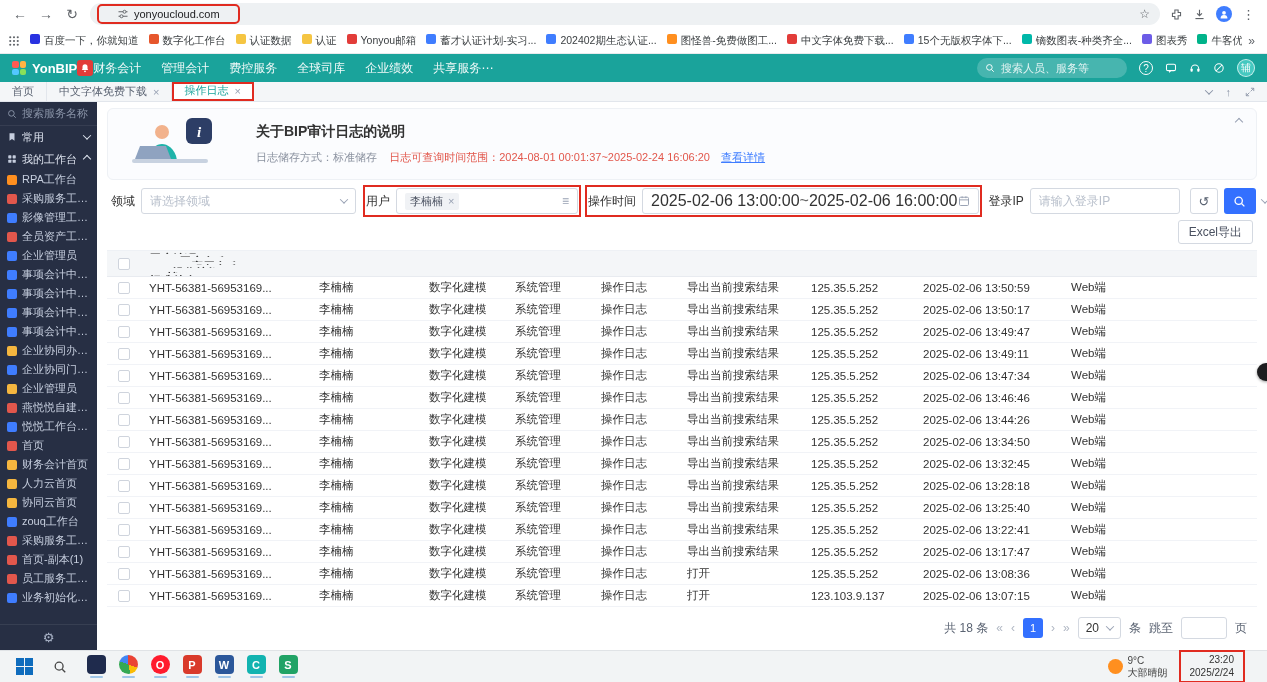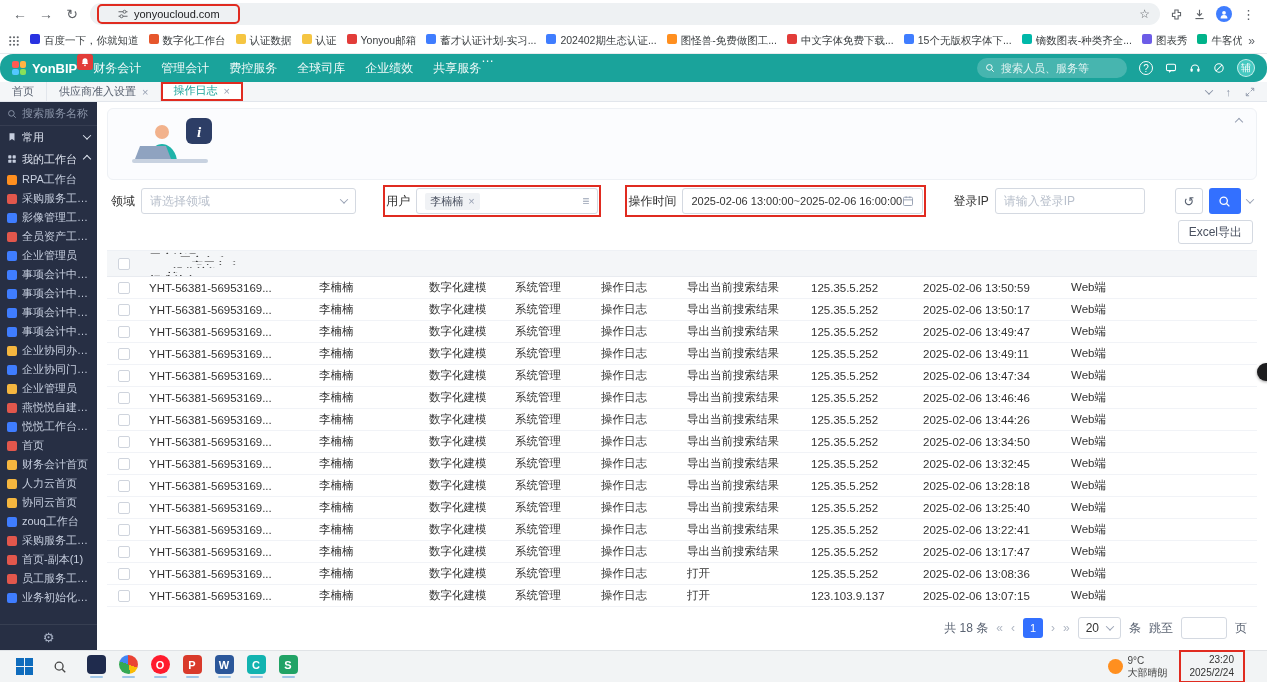--- a/index.html
+++ b/index.html
@@ -21,21 +21,21 @@
 
   
   .bm-bar { height:26px; display:flex; align-items:center; gap:2px; padding:0 8px; background:#fff; border-bottom:1px solid #e8eaed; overflow:hidden; flex:none; }
   .apps-grid { color:#5f6368; margin-right:4px; flex:none; display:flex; }
   .bm-list { display:flex; align-items:center; gap:2px; overflow:hidden; flex:1; min-width:0; }
   .bm { display:flex; gap:4px; padding:2px 4px; border-radius:4px; white-space:nowrap; font-size:10.5px; color:#3c4043; flex:none; }
   .bm .fav { width:10px; height:10px; border-radius:2px; background:#ccc; flex:none; }
   .bm-more { color:#5f6368; font-size:12px; margin-left:auto; padding:0 4px; flex:none; }
 
   
-  .app-header { height:28px; background:#1aa39b; display:flex; padding:0 12px; color:#fff; flex:none;border-radius:13px; }
+  .app-header { height:28px; background:#1aa39b; display:flex; align-items:center; padding:0 12px; color:#fff; flex:none; }
   .logo { display:flex; align-items:center; gap:6px; font-weight:bold; font-size:13px; flex:none; }
   .logo-grid { width:14px; height:14px; display:grid; grid-template-columns:1fr 1fr; grid-template-rows:1fr 1fr; gap:1px; }
   .logo-grid i { background:#fff; border-radius:2px; }
   .logo-grid i:nth-child(1){ background:#ff5a52; } .logo-grid i:nth-child(2){ background:#ffb443; }
   .logo-grid i:nth-child(3){ background:#53c7ff; } .logo-grid i:nth-child(4){ background:#8ae05a; }
   .bell { width:16px; height:16px; background:#e23c39; border-radius:3px; display:flex; align-items:center; justify-content:center; flex:none; }
   .menus { display:flex; align-items:center; gap:20px; }
   .menu { font-size:12px; color:rgba(255,255,255,.95); white-space:nowrap; }
   .h-right { margin-left:auto; display:flex; align-items:center; gap:12px; }
   .h-search { width:150px; height:20px; border-radius:10px; background:rgba(255,255,255,.2); display:flex; align-items:center; gap:6px; padding:0 8px; color:rgba(255,255,255,.85); font-size:11px; }
@@ -79,21 +79,21 @@
   .filters { display:flex; align-items:center; justify-content:space-between; gap:10px; padding:2px 4px 0; flex:none; }
   .f-group { display:flex; align-items:center; gap:6px; white-space:nowrap; }
   .f-label { color:#333; font-size:12px; }
   .ctl { background:#fff; border:1px solid #d4d9e1; border-radius:3px; height:26px; display:flex; align-items:center; padding:0 8px; gap:6px; }
   .ph { color:#b9c0cc; font-size:12px; }
   .f-domain-select { width:215px; justify-content:space-between; }
   .f-user-box { width:182px; }
   .tag { background:#f0f2f5; border-radius:2px; padding:1px 5px; font-size:11px; color:#4a5160; display:flex; align-items:center; gap:5px; }
   .tag-x { color:#98a1b3; }
   .listic { margin-left:auto; color:#98a1b3; font-size:12px; }
-  .f-time-box { font-size:11px; color:#333; gap:0; }
+  .f-time-box { font-size:16px; color:#333; gap:0; }
   .tsep { color:#666; }
   .ip-input { width:150px; height:26px; border:1px solid #d4d9e1; border-radius:3px; padding:0 8px; font-size:12px; color:#333; outline:none; font-family:inherit; }
   .ip-input::placeholder { color:#b9c0cc; }
   .f-actions { display:flex; align-items:center; gap:6px; }
   .btn-ic { width:28px; height:26px; background:#fff; border:1px solid #d4d9e1; border-radius:3px; color:#5a6372; font-size:13px; display:flex; align-items:center; justify-content:center; }
   .btn-search { width:32px; height:26px; background:#3370ff; border:none; border-radius:3px; display:flex; align-items:center; justify-content:center; }
 
   .excel-row { display:flex; justify-content:flex-end; padding-right:4px; flex:none; }
   .excel-btn { height:24px; background:#fff; border:1px solid #d4d9e1; border-radius:3px; padding:0 10px; font-size:12px; color:#4a5160; font-family:inherit; }
 
@@ -312,21 +312,21 @@
       </span>
       <span class="assist">辅</span>
     </div>
   </div>
 
   <div class="tab-bar">
     <div class="tab">
       <span>首页</span>
     </div>
     <div class="tab">
-      <span>供应商准入设置</span>
+      <span>中文字体免费下载</span>
       <span class="x">×</span>
     </div>
     <div class="tab active annotated">
       <span>操作日志</span>
       <span class="x">×</span>
     </div>
     <div class="tb-right">
       <span class="chev"></span>
       <span>↑</span>
       <span>
@@ -470,20 +470,29 @@
 
       <div class="banner">
         <svg width="110" height="56" viewBox="0 0 110 56">
           <rect x="62" y="2" width="26" height="26" rx="6" fill="#2d3e66"></rect>
           <text x="75" y="21" fill="#ffffff" font-size="15" font-weight="bold" font-style="italic" text-anchor="middle" font-family="Liberation Serif, serif">i</text>
           <circle cx="38" cy="16" r="7" fill="#f2b28c"></circle>
           <path d="M23 44c2-12 10-16 15-16s13 4 15 16z" fill="#1fb3a9"></path>
           <path d="M16 30h26l5 13H11z" fill="#8fa3c0"></path>
           <rect x="8" y="43" width="76" height="4" rx="2" fill="#c8d2e0"></rect>
         </svg>
+        <div>
+          <div class="banner-title">关于BIP审计日志的说明</div>
+          <div class="banner-meta">
+            <span>日志储存方式：</span><span>标准储存</span>
+            <span>&nbsp;&nbsp;</span>
+            <span class="hot">日志可查询时间范围：</span><span class="hot">2024-08-01 00:01:37~2025-02-24 16:06:20</span>
+            <span class="banner-link">查看详情</span>
+          </div>
+        </div>
         <span class="banner-collapse chev up"></span>
       </div>
 
       <div class="filters">
         <div class="f-group">
           <span class="f-label">领域</span>
           <div class="ctl f-domain-select">
             <span class="ph">请选择领域</span>
             <span class="chev" style="color:#98a1b3"></span>
           </div>

